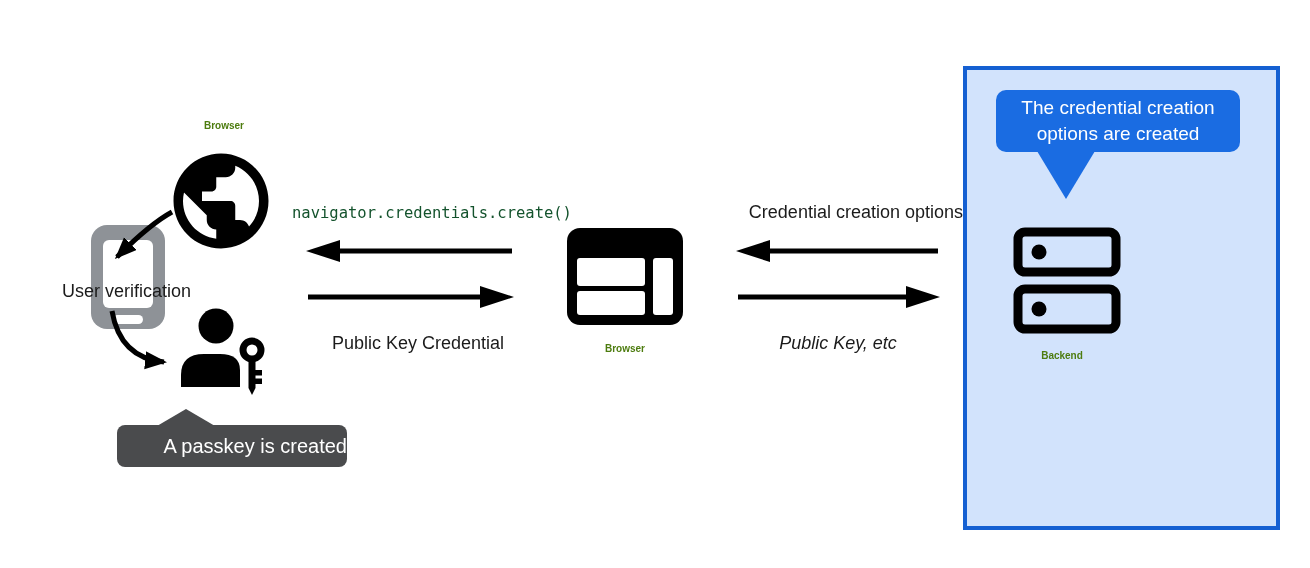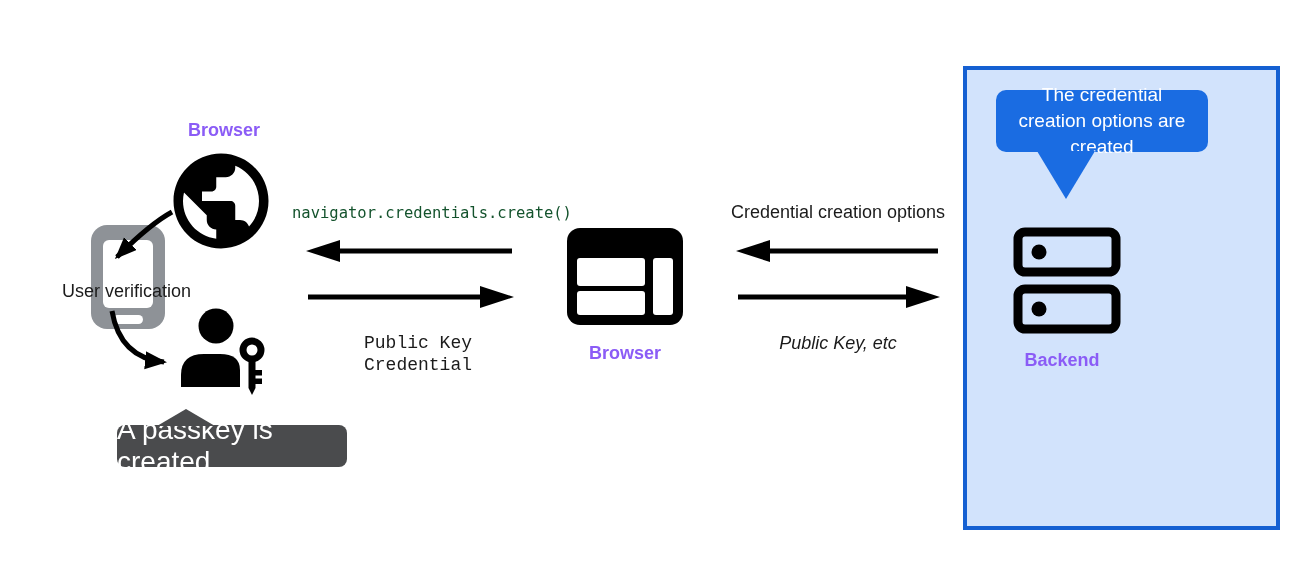--- a/index.html
+++ b/index.html
@@ -7,40 +7,40 @@
     --tooltip-gray:#4a4b4d; --phone-gray:#8e9297; --text:#1b1b1b;
   }
   *{margin:0;padding:0;box-sizing:border-box;}
   html,body{background:#fff;}
   .canvas{
     position:relative;width:1310px;height:568px;background:#fff;overflow:hidden;
     font-family:"Liberation Sans",sans-serif;color:var(--text);
   }
   .abs{position:absolute;}
   .lbl{font-size:18px;line-height:1.2;text-align:center;color:var(--text);}
-  .node-lbl{font-size:18px;font-weight:bold;text-align:center;color:#8b5cf6;}
+  .node-lbl{font-size:10px;font-weight:bold;text-align:center;color:#4d7c0f;}
   .code{font-family:"DejaVu Sans Mono","Liberation Mono",monospace;font-size:15.5px;color:#14532d;white-space:nowrap;}
   svg{display:block;overflow:visible;}
 
   
   .tip-dark{
     left:117px;top:425px;width:230px;height:42px;background:var(--tooltip-gray);
-    border-radius:8px;color:#fff;font-size:28px;display:flex;align-items:center;justify-content:center;
+    border-radius:8px;color:#fff;font-size:20px;display:flex;align-items:center;justify-content:flex-end;
   }
   .tip-dark .tail-up{
     position:absolute;top:-16px;left:40px;width:0;height:0;
     border-left:29px solid transparent;border-right:29px solid transparent;
     border-bottom:17px solid var(--tooltip-gray);
   }
   
   .tip-blue{
     background:var(--accent-blue);border-radius:10px;color:#fff;font-size:19px;line-height:26px;
     display:flex;align-items:center;justify-content:center;text-align:center;
   }
-  .tip-blue.t1{left:996px;top:90px;width:212px;height:62px;padding:12px 10px;}
+  .tip-blue.t1{left:996px;top:90px;width:244px;height:62px;padding:12px 10px;}
   .tip-blue.t2{left:1000px;top:452px;width:244px;height:62px;padding:0 36px;}
   .t1 .tail-down{
     position:absolute;bottom:-47px;left:41px;width:0;height:0;
     border-left:29px solid transparent;border-right:29px solid transparent;
     border-top:48px solid var(--accent-blue);
   }
   .t2 .tail-up{
     position:absolute;top:-68px;left:36px;width:0;height:0;
     border-left:33px solid transparent;border-right:32px solid transparent;
     border-bottom:69px solid var(--accent-blue);
@@ -101,31 +101,31 @@
   <svg class="abs" style="left:306px;top:239px;" width="208" height="24" viewBox="0 0 208 24">
     <line x1="30" y1="12" x2="206" y2="12" stroke="#000" stroke-width="5"></line>
     <polygon points="0,12 34,1 34,23" fill="#000"></polygon>
   </svg>
 
   <svg class="abs" style="left:306px;top:285px;" width="208" height="24" viewBox="0 0 208 24">
     <line x1="2" y1="12" x2="178" y2="12" stroke="#000" stroke-width="5"></line>
     <polygon points="208,12 174,1 174,23" fill="#000"></polygon>
   </svg>
 
-  <div class="abs lbl" style="left:308px;top:333px;width:220px;font-family:Liberation Mono, monospace;">Public Key Credential</div>
+  <div class="abs lbl" style="left:308px;top:333px;width:220px;">Public Key Credential</div>
 
   <svg class="abs" style="left:567px;top:228px;" width="116" height="97" viewBox="0 0 116 97">
     <rect x="0" y="0" width="116" height="97" rx="13" fill="#000"></rect>
     <rect x="10" y="30" width="68" height="28" rx="3" fill="#fff"></rect>
     <rect x="10" y="63" width="68" height="24" rx="3" fill="#fff"></rect>
     <rect x="86" y="30" width="20" height="57" rx="3" fill="#fff"></rect>
   </svg>
   <div class="abs node-lbl" style="left:567px;top:343px;width:116px;">Browser</div>
 
-  <div class="abs lbl" style="left:713px;top:202px;width:250px;white-space:nowrap;">Credential creation options</div>
+  <div class="abs lbl" style="left:713px;top:202px;width:250px;white-space:nowrap;text-align:right;">Credential creation options</div>
 
   <svg class="abs" style="left:736px;top:239px;" width="204" height="24" viewBox="0 0 204 24">
     <line x1="30" y1="12" x2="202" y2="12" stroke="#000" stroke-width="5"></line>
     <polygon points="0,12 34,1 34,23" fill="#000"></polygon>
   </svg>
 
   <svg class="abs" style="left:736px;top:285px;" width="204" height="24" viewBox="0 0 204 24">
     <line x1="2" y1="12" x2="174" y2="12" stroke="#000" stroke-width="5"></line>
     <polygon points="204,12 170,1 170,23" fill="#000"></polygon>
   </svg>

